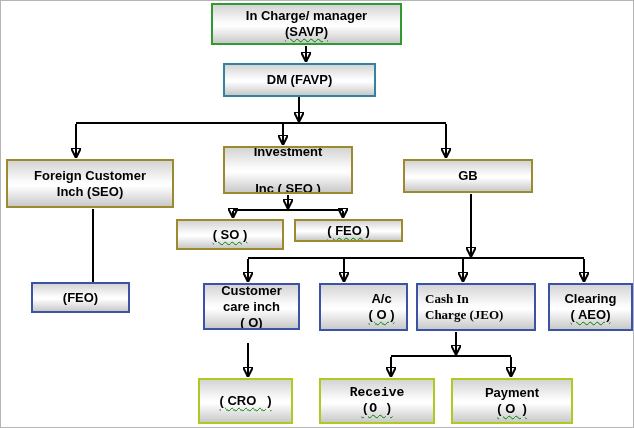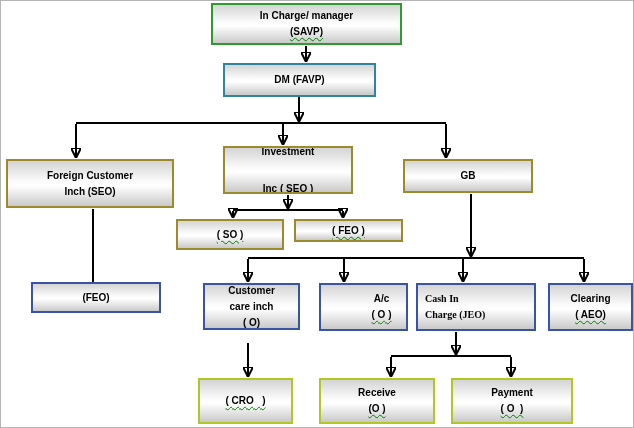--- a/index.html
+++ b/index.html
@@ -5,21 +5,21 @@
   html,body { margin:0; padding:0; background:#fff; }
   .canvas {
     position:relative; width:634px; height:428px;
     background:#ffffff; border:1px solid #b5b5b5; box-sizing:border-box;
     font-family:"Liberation Sans", sans-serif; overflow:hidden;
   }
   .node {
     position:absolute; box-sizing:border-box;
     background:linear-gradient(180deg,#d4d4d4 0%,#fbfbfb 45%,#ffffff 55%,#c9c9c9 100%);
     display:flex; flex-direction:column; justify-content:center; align-items:center;
-    font-weight:bold; font-size:10px; line-height:16px; color:#000;
+    font-weight:bold; font-size:13px; line-height:16px; color:#000;
     text-align:center; overflow:hidden;
   }
   .node .ln { white-space:pre; display:block; }
   .b-green       { border:2px solid #2f9a2f; }
   .b-teal        { border:2px solid #31849b; }
   .b-olive       { border:2px solid #9d8a2d; }
   .b-blue        { border:2px solid #3a53a5; }
   .b-yellowgreen { border:2px solid #b2c822; }
   .left-align { align-items:flex-start; text-align:left; padding-left:7px; }
   .sq {
@@ -97,21 +97,21 @@
   </div>
 
   <div class="node b-olive" style="left:175px; top:218px; width:108px; height:31px;">
     <span class="ln sq">( SO )</span>
   </div>
 
   <div class="node b-olive" style="left:293px; top:218px; width:109px; height:23px;">
     <span class="ln sq">( FEO )</span>
   </div>
 
-  <div class="node b-blue" style="left:30px; top:281px; width:130px; height:31px;">
+  <div class="node b-blue" style="left:30px; top:281px; width:99px; height:31px;">
     <span class="ln">(FEO)</span>
   </div>
 
   <div class="node b-blue" style="left:202px; top:282px; width:97px; height:47px;">
     <span class="ln">Customer</span>
     <span class="ln">care inch</span>
     <span class="ln">( O)</span>
   </div>
 
   <div class="node b-blue" style="left:318px; top:282px; width:89px; height:48px;padding-left:36px;">
@@ -126,21 +126,21 @@
 
   <div class="node b-blue" style="left:547px; top:282px; width:85px; height:48px;text-align:right;">
     <span class="ln">Clearing</span>
     <span class="ln sq">( AEO)</span>
   </div>
 
   <div class="node b-yellowgreen" style="left:197px; top:377px; width:95px; height:46px;">
     <span class="ln sq">( CRO   )</span>
   </div>
 
-  <div class="node b-yellowgreen" style="left:318px; top:377px; width:116px; height:46px;">
+  <div class="node b-yellowgreen" style="left:318px; top:377px; width:116px; height:46px;font-family:Liberation Mono, monospace;">
     <span class="ln">Receive</span>
     <span class="ln sq">(O )</span>
   </div>
 
   <div class="node b-yellowgreen" style="left:450px; top:377px; width:122px; height:46px;">
     <span class="ln">Payment</span>
     <span class="ln sq">( O  )</span>
   </div>
 
 </div>

